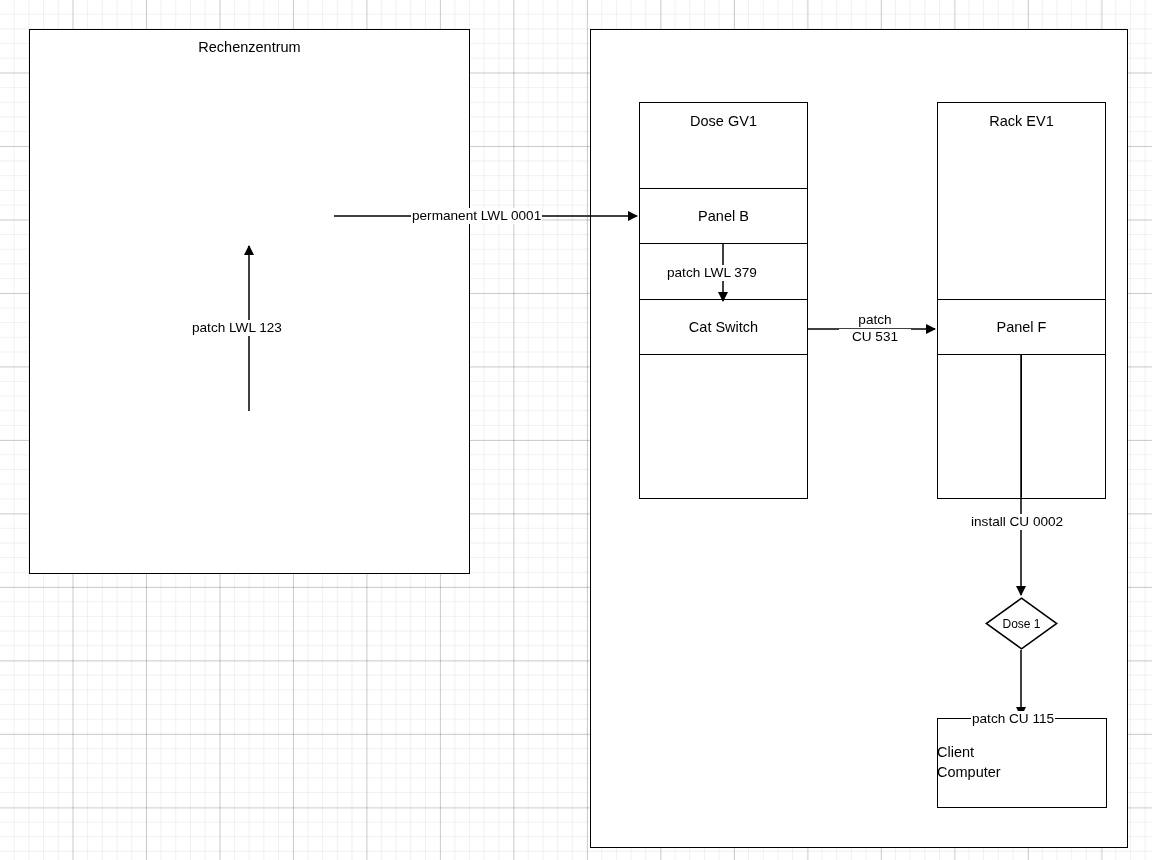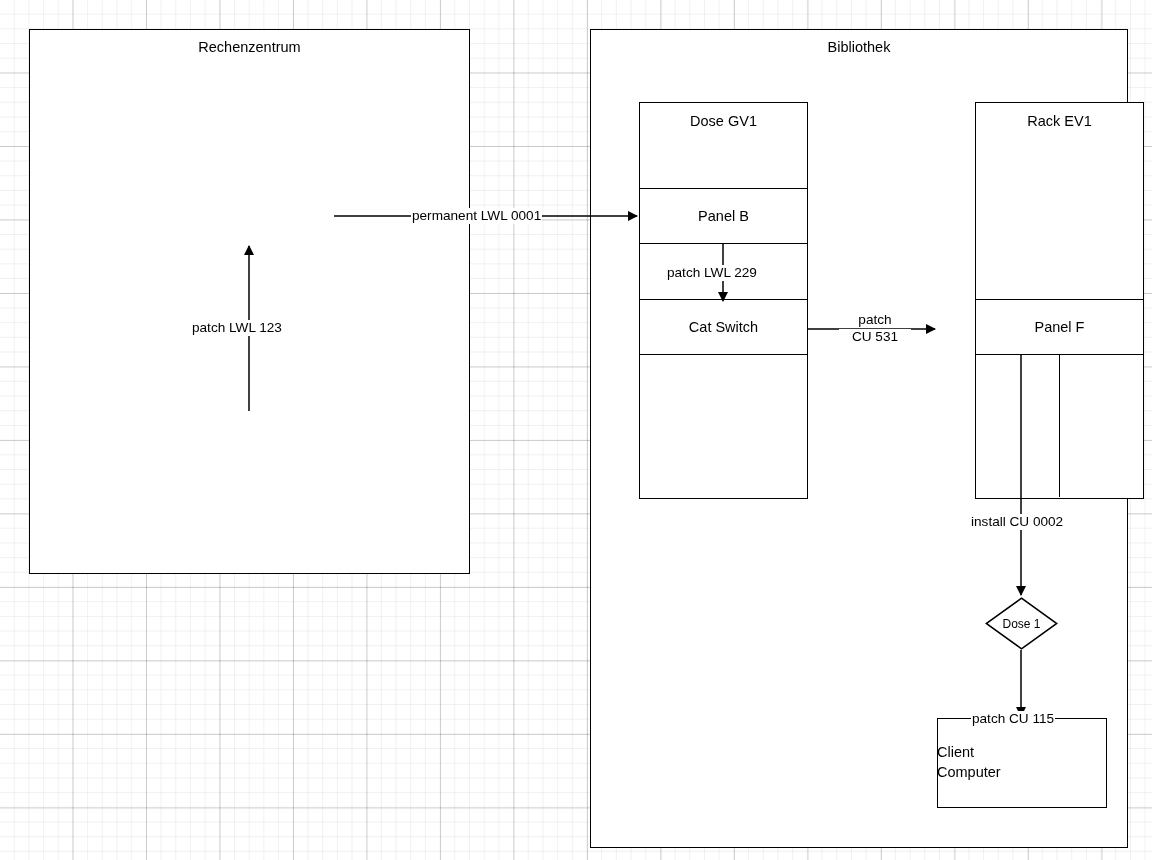--- a/index.html
+++ b/index.html
@@ -125,35 +125,34 @@
 
 <div id="canvas">
 
   <div class="box" style="left:29px; top:29px; width:441px; height:545px;">
   </div>
   <div class="container-title" style="left:29px; width:441px; top:39px;">Rechenzentrum</div>
 
 
   <div class="box" style="left:590px; top:29px; width:538px; height:819px;">
   </div>
-  <div class="container-title" style="left:590px; width:538px; top:39px;">Bibliothek</div>
 
   <div class="rack" style="left:639px; top:102px; width:169px; height:397px;">
     <div class="band" style="top:0px; height:86px;"></div>
     <div class="band" style="top:86px; height:55px;"></div>
     <div class="band" style="top:141px; height:56px;"></div>
     <div class="band" style="top:197px; height:55px;"></div>
     <div class="band last" style="top:252px; height:142px;"></div>
 
     <div class="band-label" style="top:10px;">Dose GV1</div>
     <div class="band-label" style="top:105px;">Panel B</div>
     <div class="band-label" style="top:216px;">Cat Switch</div>
   </div>
 
-  <div class="rack" style="left:937px; top:102px; width:169px; height:397px;margin-left:38px;">
+  <div class="rack" style="left:937px; top:102px; width:169px; height:397px;">
     <div class="band" style="top:0px; height:197px;"></div>
     <div class="band" style="top:197px; height:55px;"></div>
     <div class="band last" style="top:252px; height:142px;"></div>
 
     <div class="split-line" style="left:83px; top:252px; height:142px;"></div>
 
     <div class="band-label" style="top:10px;">Rack EV1</div>
     <div class="band-label" style="top:216px;">Panel F</div>
   </div>
 
@@ -186,21 +185,21 @@
 
     <line x1="1021" y1="355" x2="1021" y2="595" stroke="#000000" stroke-width="1.5" marker-end="url(#arrow)"></line>
 
     <line x1="1021" y1="650" x2="1021" y2="716" stroke="#000000" stroke-width="1.5" marker-end="url(#arrow)"></line>
   </svg>
 
   <div class="edge-label" style="left:411px; top:208px;">permanent LWL 0001</div>
 
   <div class="edge-label" style="left:191px; top:320px;">patch LWL 123</div>
 
-  <div class="edge-label" style="left:666px; top:265px;">patch LWL 229</div>
+  <div class="edge-label" style="left:666px; top:265px;">patch LWL 379</div>
 
   <div class="edge-label" style="left:839px; width:70px; top:312px;">patch</div>
   <div class="edge-label" style="left:839px; width:70px; top:329px;">CU 531</div>
 
   <div class="edge-label" style="left:970px; top:514px;">install CU 0002</div>
 
   <div class="edge-label" style="left:971px; top:711px;">patch CU 115</div>
 
 </div>
 

